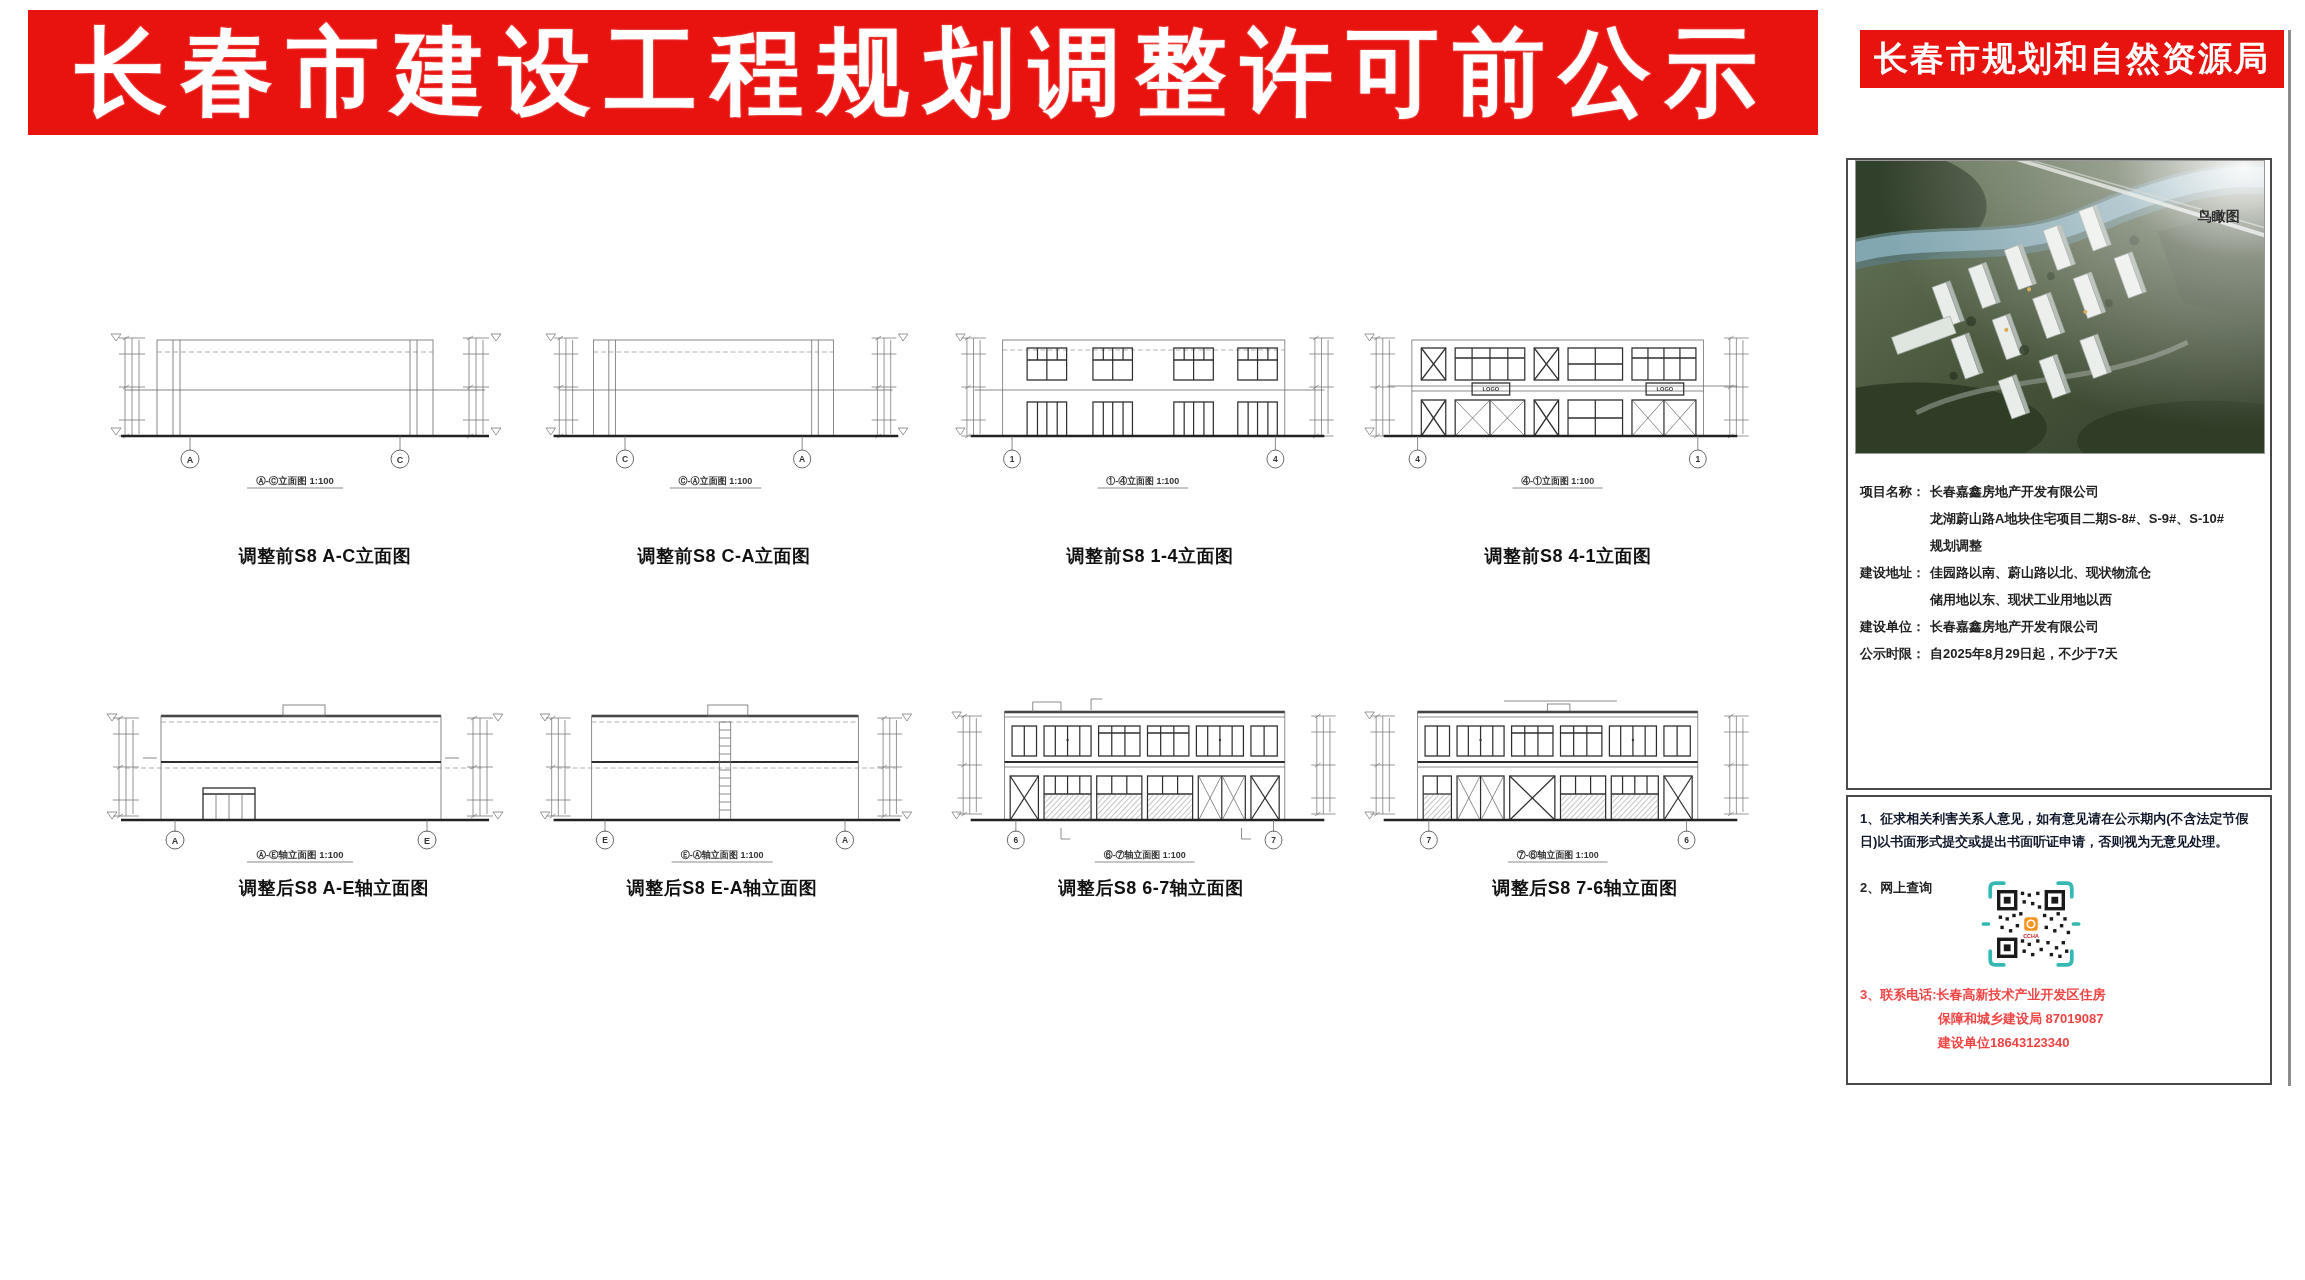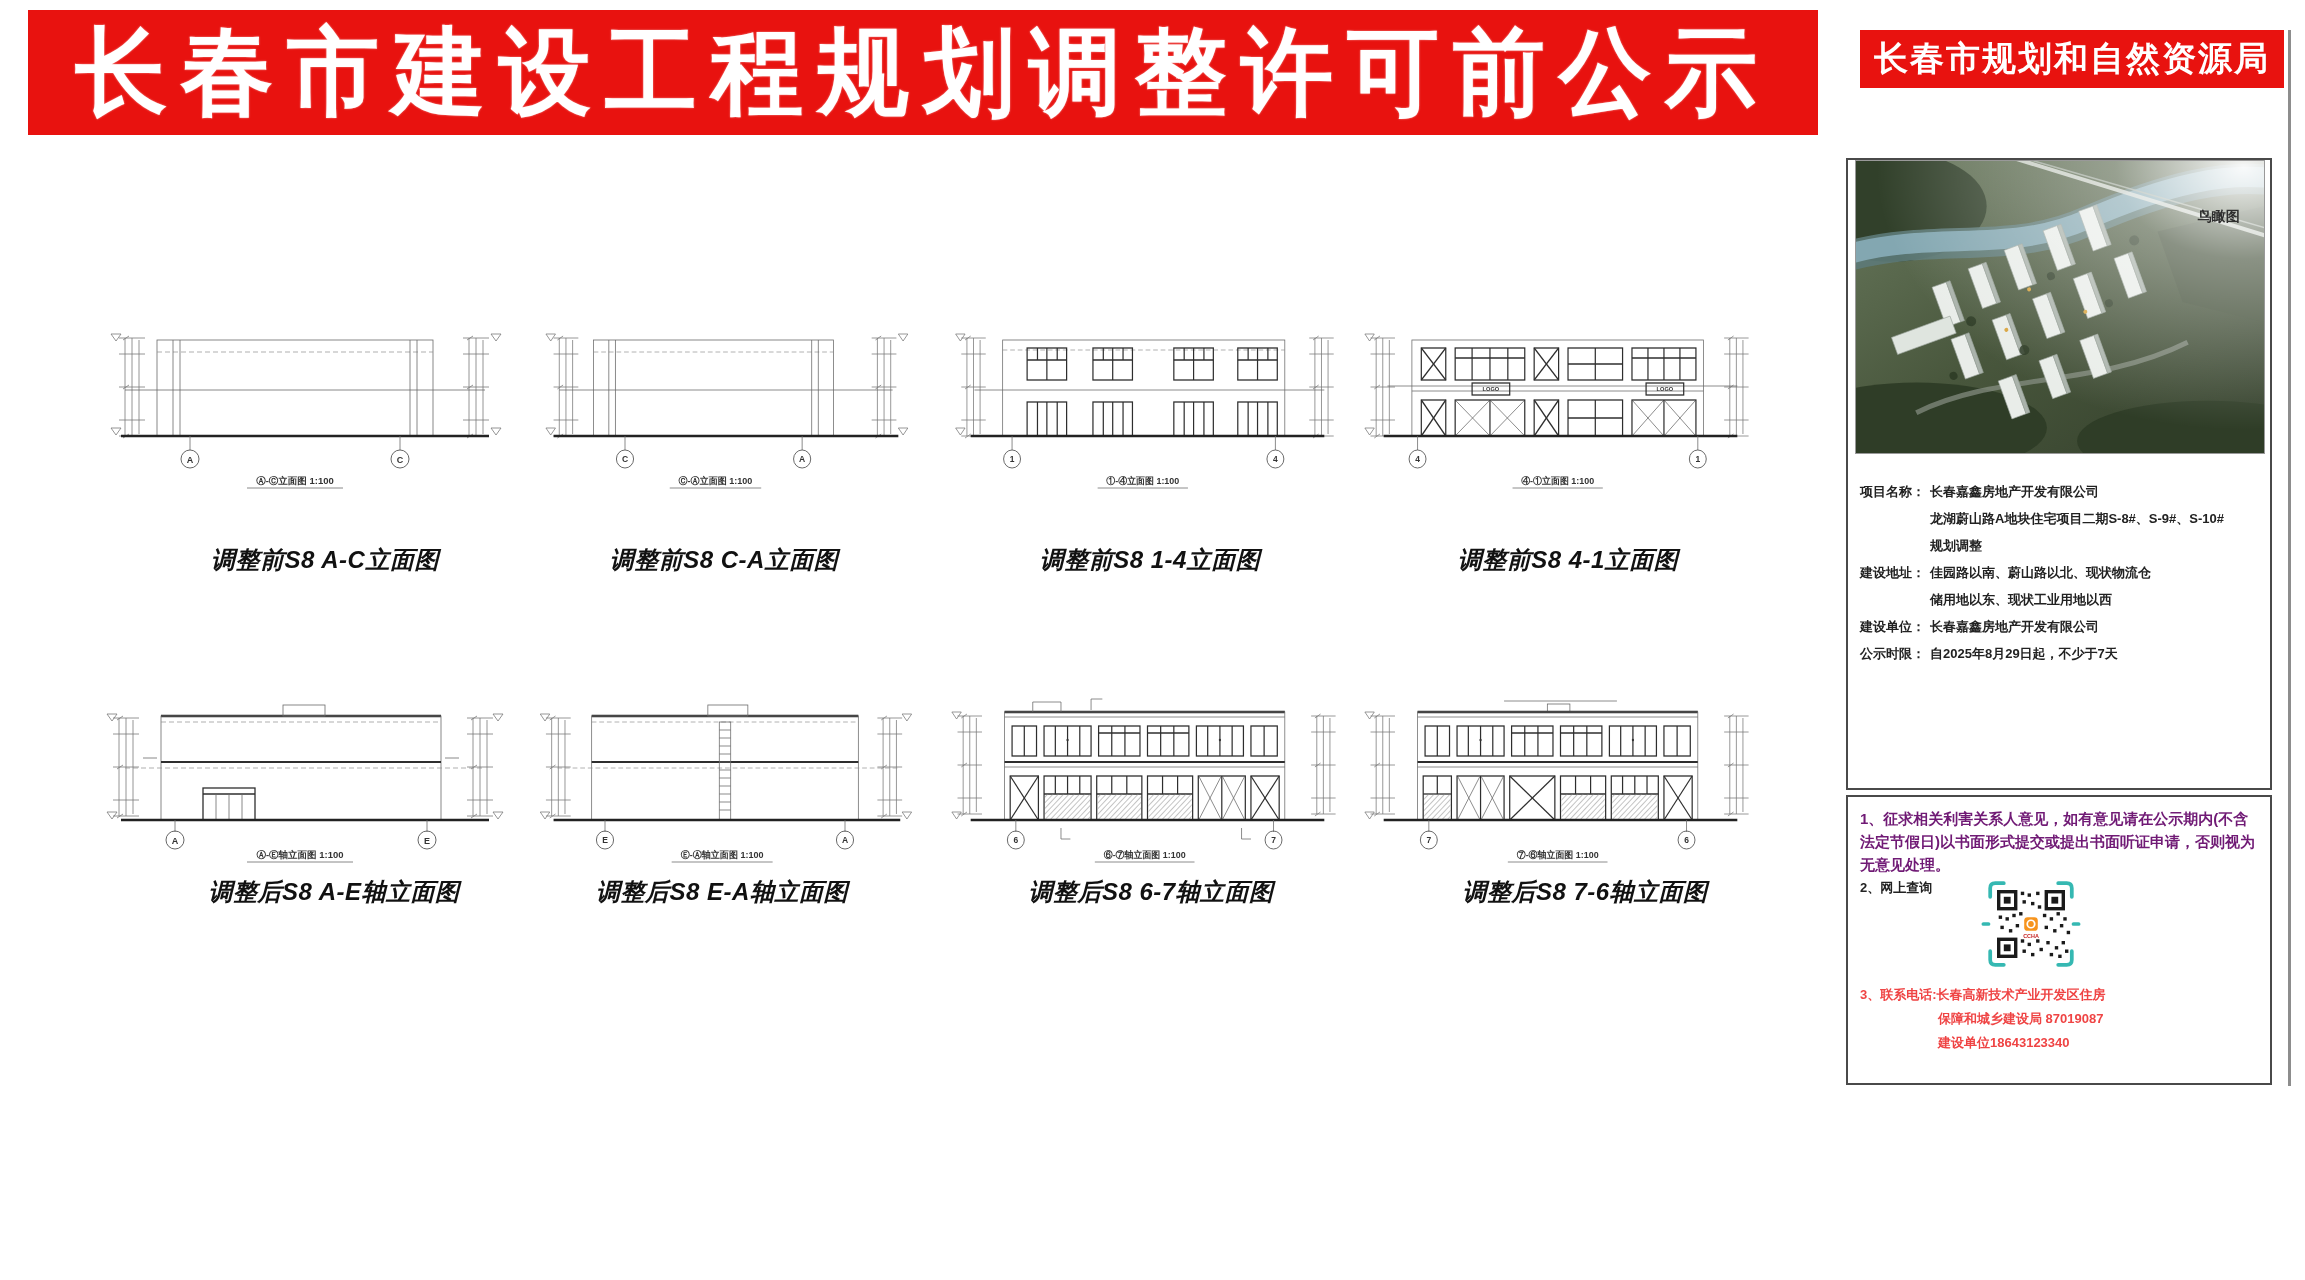--- a/index.html
+++ b/index.html
@@ -27,34 +27,34 @@
   .aerial-wrap svg{display:block;width:100%;height:100%;}
   .pinfo{position:absolute;left:12px;top:318px;width:402px;
          font-size:13px;font-weight:600;line-height:27px;color:#222;}
   .pirow{display:flex;}
   .pilab{flex:0 0 70px;white-space:nowrap;}
   .pival{flex:1;white-space:nowrap;}
 
   
   .notesbox{position:absolute;left:1846px;top:795px;width:426px;height:290px;
             border:2px solid #4a4a4a;background:#fff;box-sizing:border-box;}
-  .note1{position:absolute;left:12px;top:10px;width:400px;font-size:15px;
-         font-weight:600;line-height:23px;color:#701a75;}
+  .note1{position:absolute;left:12px;top:10px;width:400px;font-size:13px;
+         font-weight:600;line-height:23px;color:#0f172a;}
   .note2{position:absolute;left:12px;top:82px;font-size:13px;font-weight:600;color:#222;}
   .qr{position:absolute;left:132px;top:76px;width:102px;height:102px;}
   .qr svg{display:block;width:100%;height:100%;}
   .note3{position:absolute;left:12px;top:186px;font-size:13px;font-weight:600;
          line-height:24px;color:#ef4444;white-space:nowrap;}
   .note3 .ind{margin-left:78px;}
 
   
   .dwg{position:absolute;}
   .dwg svg{display:block;width:100%;height:100%;}
-  .cap{position:absolute;transform:translateX(-50%);font-size:24px;font-weight:bold;
-       color:#111;white-space:nowrap;letter-spacing:0.5px;font-style:italic;}
+  .cap{position:absolute;transform:translateX(-50%);font-size:18px;font-weight:bold;
+       color:#111;white-space:nowrap;letter-spacing:0.5px;}
 
   
   .ln{stroke:#6a6a6a;stroke-width:0.8;fill:none;}
   .lnd{stroke:#8d8d8d;stroke-width:0.7;fill:none;stroke-dasharray:5 3;}
   .thk{stroke:#2e2e2e;fill:none;}
   .drk{stroke:#2e2e2e;stroke-width:1.3;fill:none;}
   .grd{stroke:#222;stroke-width:2.4;fill:none;}
   .axc{fill:none;stroke:#555;stroke-width:0.9;}
   .axt{font:bold 9px "Liberation Sans",sans-serif;text-anchor:middle;fill:#333;}
   .sbt{font:600 9.5px "Liberation Sans",sans-serif;text-anchor:middle;fill:#333;}

